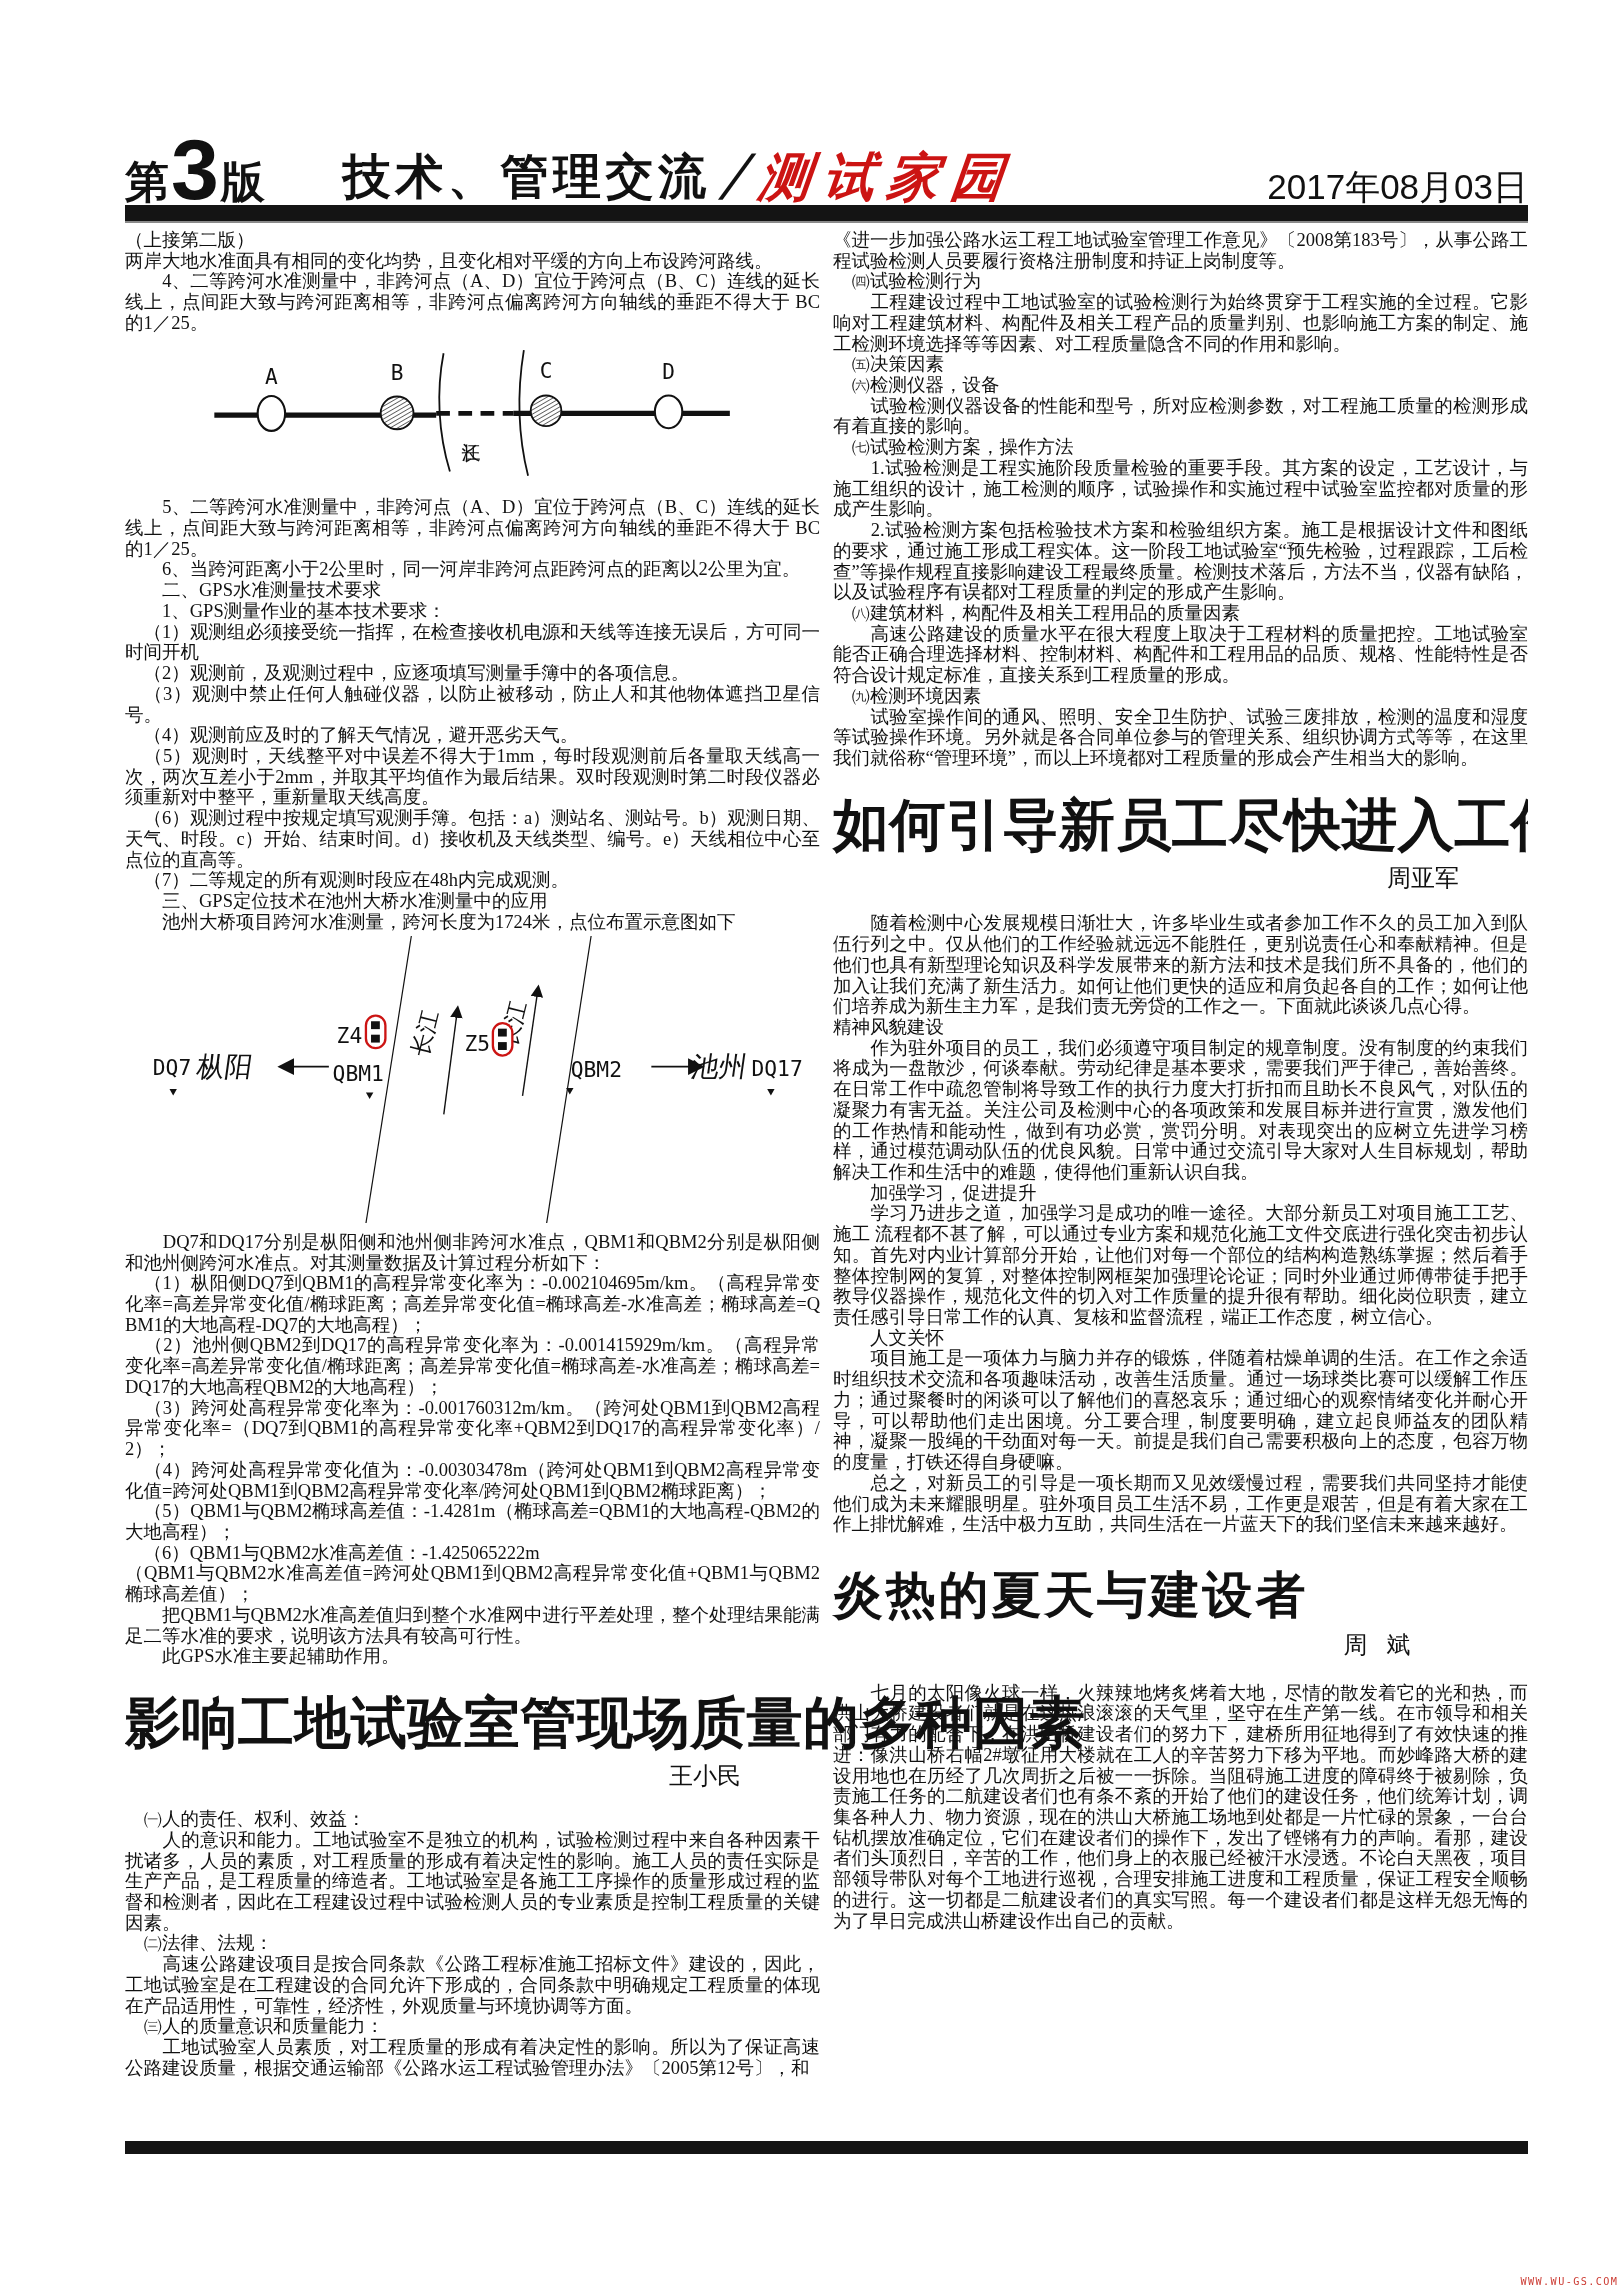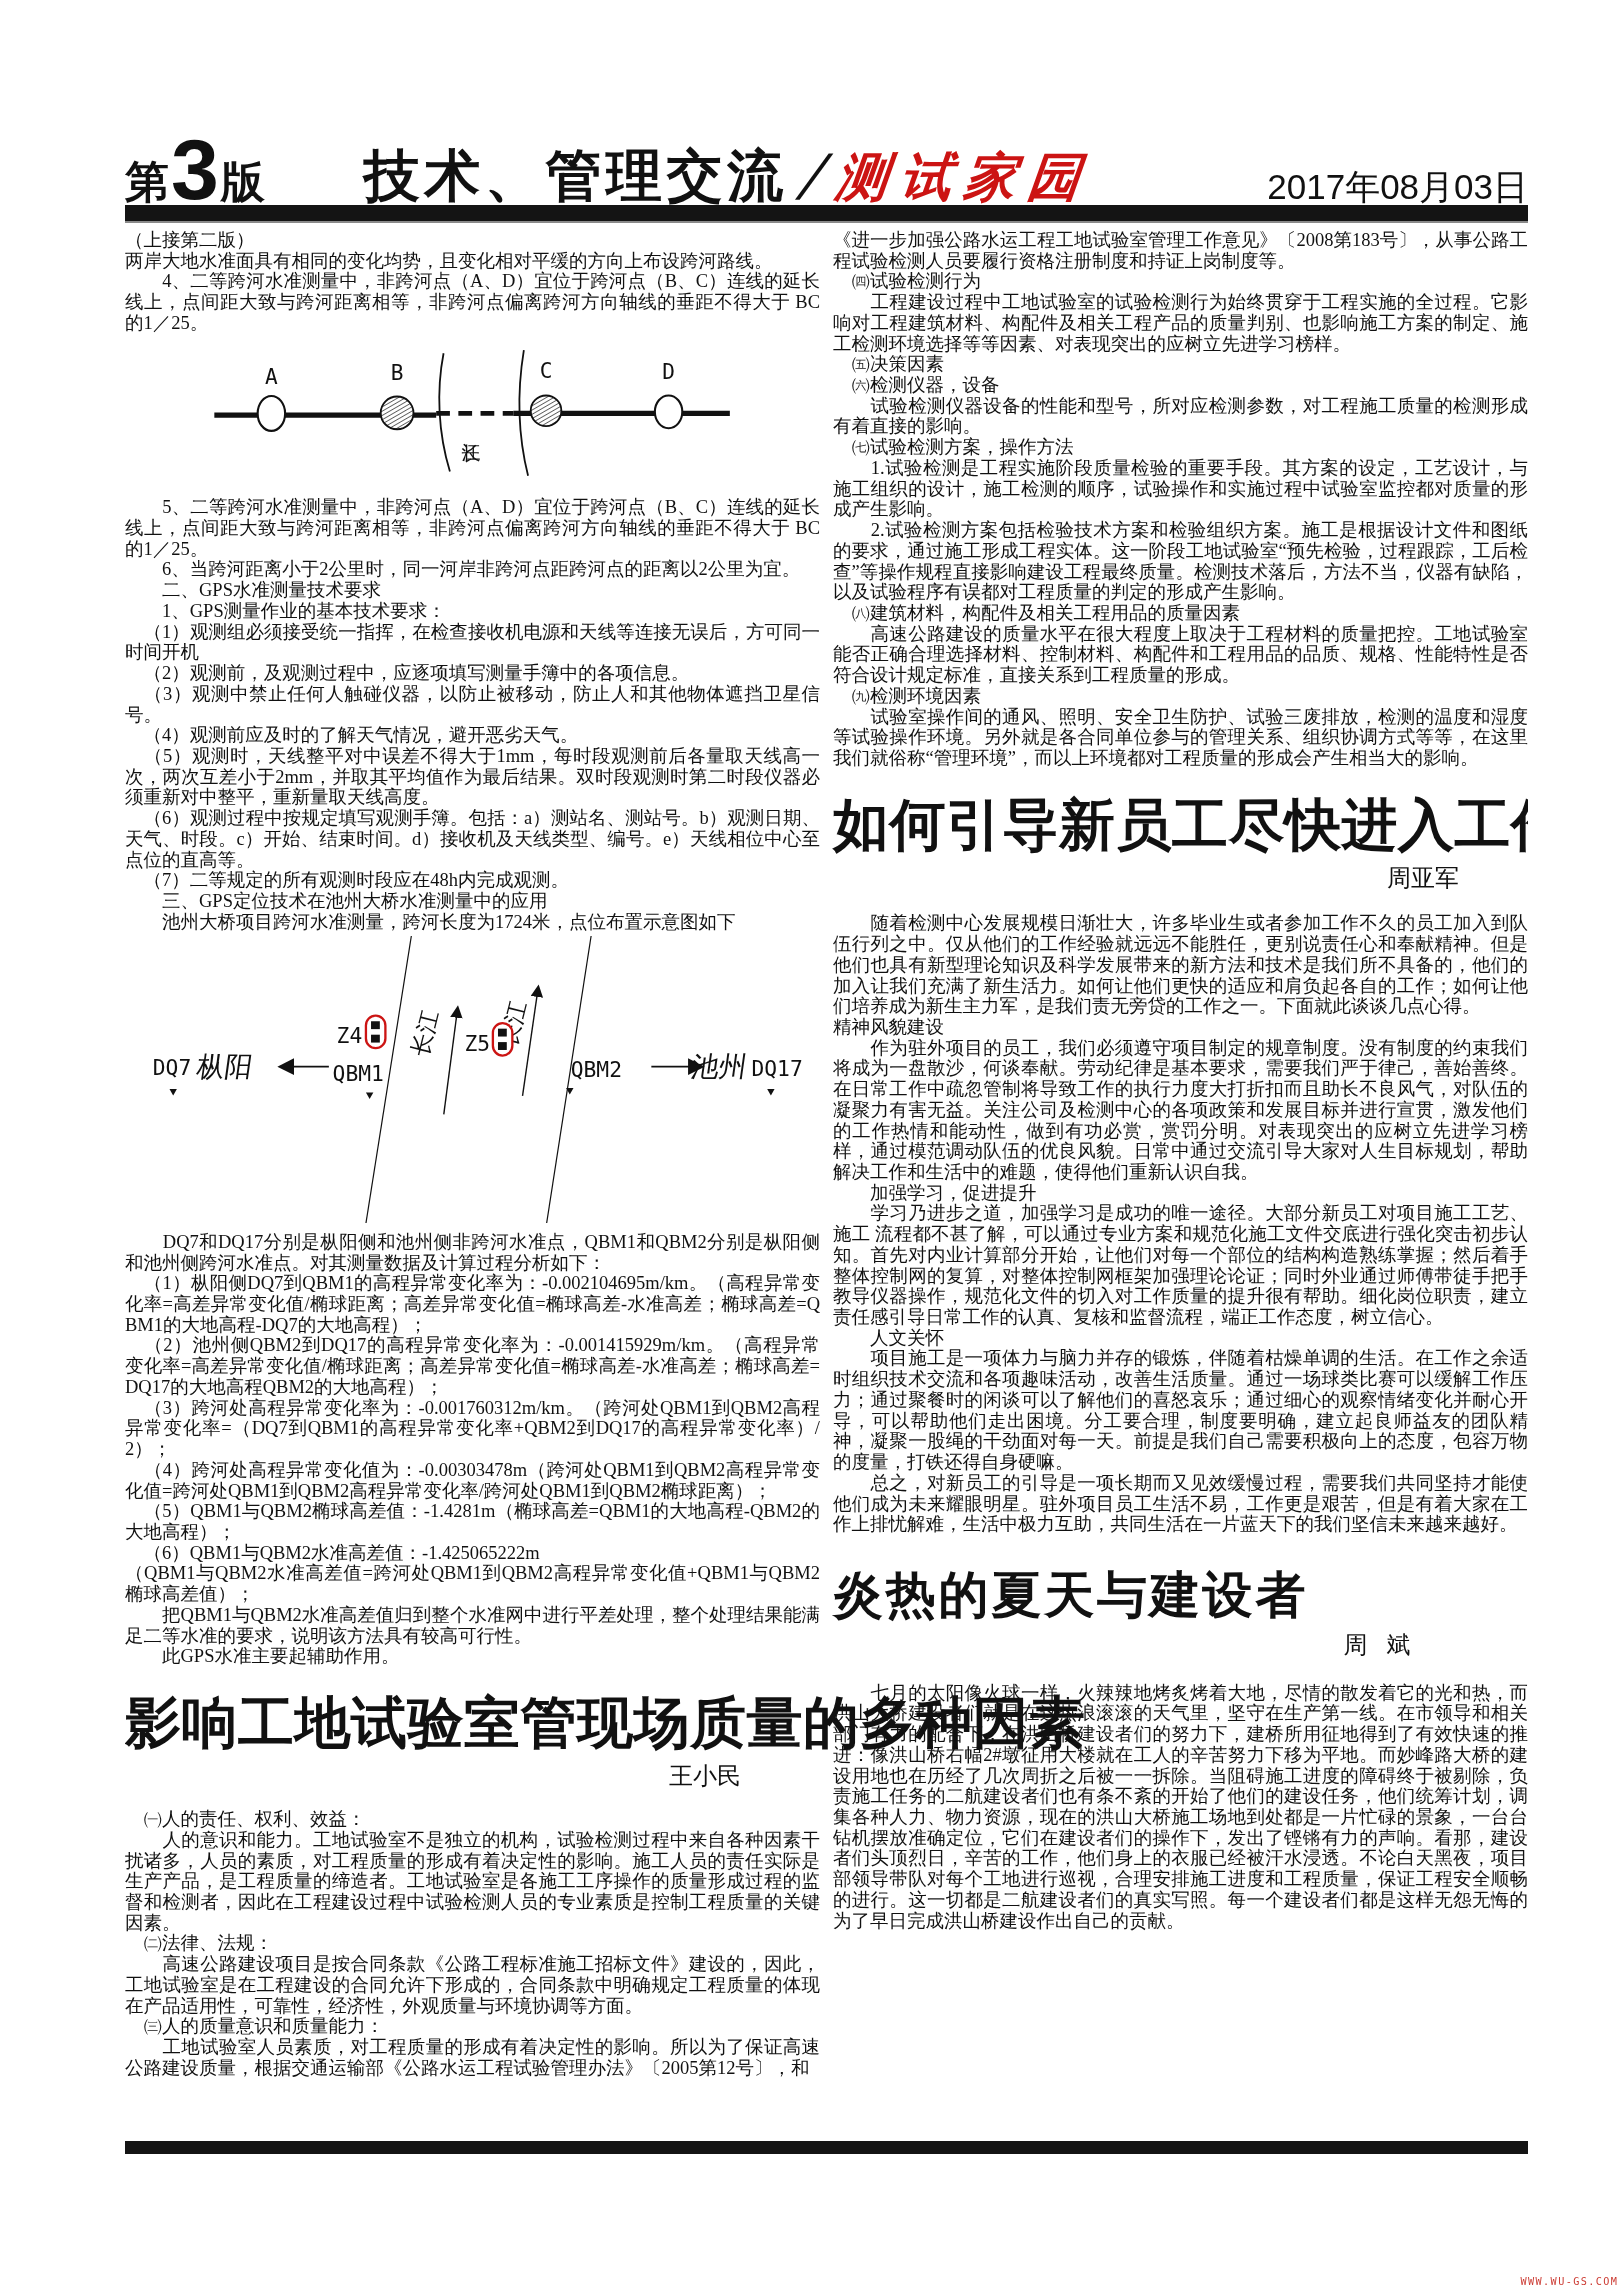--- a/index.html
+++ b/index.html
@@ -3,22 +3,22 @@
 <meta charset="utf-8">
 <style>
   html,body{margin:0;padding:0;background:#e8e8e8;}
   .page{position:relative;width:1623px;height:2295px;background:#ffffff;overflow:hidden;
         font-family:"Liberation Serif","DejaVu Serif",serif;color:#111;}
   
   .header{position:absolute;left:125px;right:95px;top:118px;height:86px;display:flex;align-items:flex-end;}
   .edition{font-family:"Liberation Sans","DejaVu Sans",sans-serif;font-weight:bold;
            font-size:44px;line-height:1;display:flex;align-items:flex-end;}
   .edition .num{font-size:86px;line-height:.8;margin:0 1.9px;}
-  .section-title{font-family:Liberation Serif, serif;font-weight:bold;
-           font-size:56px;line-height:1;letter-spacing:4.6px;margin-left:99px;}
+  .section-title{font-family:Liberation Mono, monospace;font-weight:bold;
+           font-size:48px;line-height:1;letter-spacing:4.6px;margin-left:78px;}
   .slash{font-family:"Liberation Serif",serif;font-size:69px;line-height:.8;font-style:italic;
          font-weight:bold;margin:0 13px 0 15.7px;transform:skewX(-12deg);}
   .masthead{font-size:52px;line-height:1;font-weight:bold;font-style:italic;color:#cc1413;
             letter-spacing:12px;transform:skewX(-6deg);}
   .date{font-family:"Liberation Sans","DejaVu Sans",sans-serif;font-size:35px;line-height:1;
         margin-left:auto;font-weight:400;}
   .header-rule{position:absolute;left:125px;right:95px;top:205px;height:15.7px;background:#141414;
                border-bottom:2.8px solid #8a8a8a;}
   .bottom-rule{position:absolute;left:125px;right:95px;top:2141px;height:13px;background:#141414;}
   .watermark{position:absolute;right:4.6px;bottom:8.3px;color:#cc3b33;font-size:10.2px;
@@ -175,21 +175,21 @@
           <p class="para">　　高速公路建设项目是按合同条款《公路工程标准施工招标文件》建设的，因此，工地试验室是在工程建设的合同允许下形成的，合同条款中明确规定工程质量的体现在产品适用性，可靠性，经济性，外观质量与环境协调等方面。</p>
           <p class="para">　㈢人的质量意识和质量能力：</p>
           <p class="para">　　工地试验室人员素质，对工程质量的形成有着决定性的影响。所以为了保证高速公路建设质量，根据交通运输部《公路水运工程试验管理办法》〔2005第12号〕，和</p>
         </div>
     </section>
 
     <section class="col">
       <div>
           <p class="para">《进一步加强公路水运工程工地试验室管理工作意见》〔2008第183号〕，从事公路工程试验检测人员要履行资格注册制度和持证上岗制度等。</p>
           <p class="para">　㈣试验检测行为</p>
-          <p class="para">　　工程建设过程中工地试验室的试验检测行为始终贯穿于工程实施的全过程。它影响对工程建筑材料、构配件及相关工程产品的质量判别、也影响施工方案的制定、施工检测环境选择等等因素、对表现突出的应树立先进学习榜样。</p>
+          <p class="para">　　工程建设过程中工地试验室的试验检测行为始终贯穿于工程实施的全过程。它影响对工程建筑材料、构配件及相关工程产品的质量判别、也影响施工方案的制定、施工检测环境选择等等因素、对工程质量隐含不同的作用和影响。</p>
           <p class="para">　㈤决策因素</p>
           <p class="para">　㈥检测仪器，设备</p>
           <p class="para">　　试验检测仪器设备的性能和型号，所对应检测参数，对工程施工质量的检测形成有着直接的影响。</p>
           <p class="para">　㈦试验检测方案，操作方法</p>
           <p class="para">　　1.试验检测是工程实施阶段质量检验的重要手段。其方案的设定，工艺设计，与施工组织的设计，施工检测的顺序，试验操作和实施过程中试验室监控都对质量的形成产生影响。</p>
           <p class="para">　　2.试验检测方案包括检验技术方案和检验组织方案。施工是根据设计文件和图纸的要求，通过施工形成工程实体。这一阶段工地试验室“预先检验，过程跟踪，工后检查”等操作规程直接影响建设工程最终质量。检测技术落后，方法不当，仪器有缺陷，以及试验程序有误都对工程质量的判定的形成产生影响。</p>
           <p class="para">　㈧建筑材料，构配件及相关工程用品的质量因素</p>
           <p class="para">　　高速公路建设的质量水平在很大程度上取决于工程材料的质量把控。工地试验室能否正确合理选择材料、控制材料、构配件和工程用品的品质、规格、性能特性是否符合设计规定标准，直接关系到工程质量的形成。</p>
           <p class="para">　㈨检测环境因素</p>
           <p class="para">　　试验室操作间的通风、照明、安全卫生防护、试验三废排放，检测的温度和湿度等试验操作环境。另外就是各合同单位参与的管理关系、组织协调方式等等，在这里我们就俗称“管理环境”，而以上环境都对工程质量的形成会产生相当大的影响。</p>

